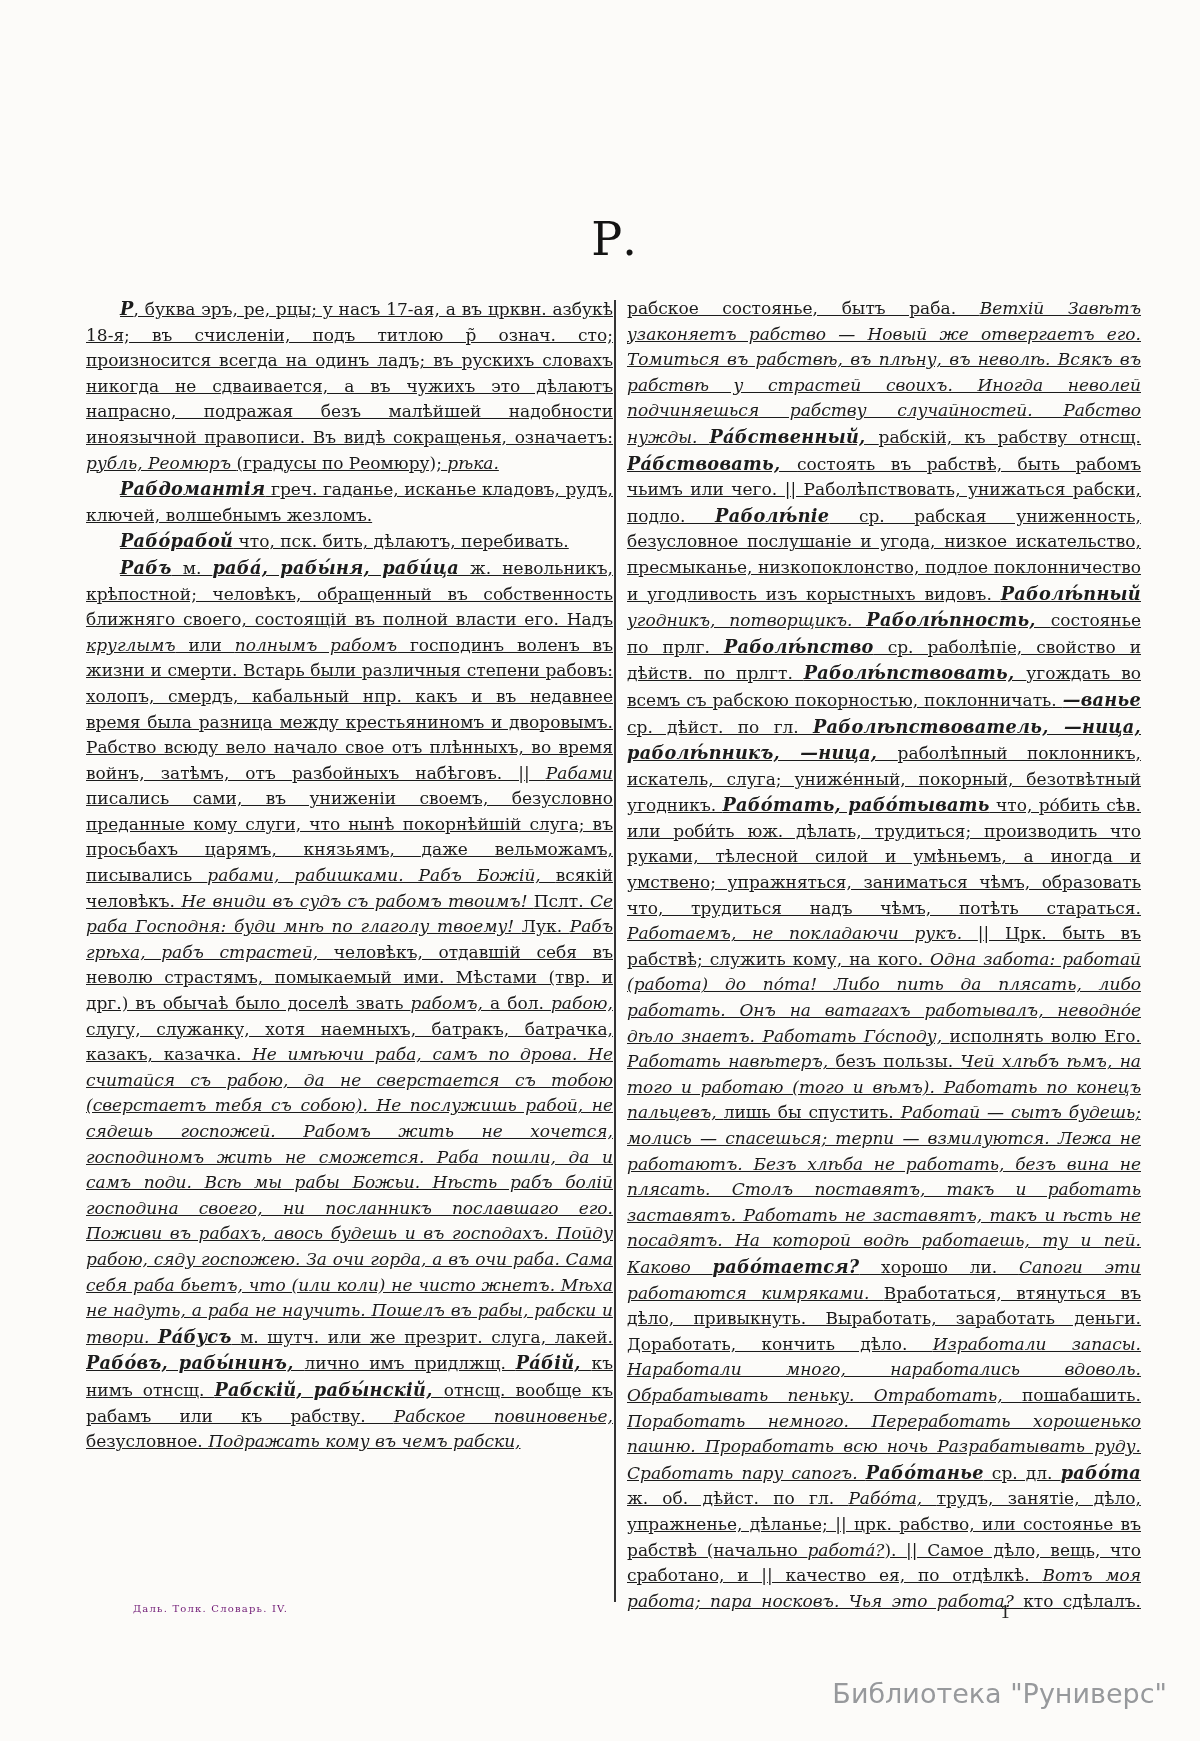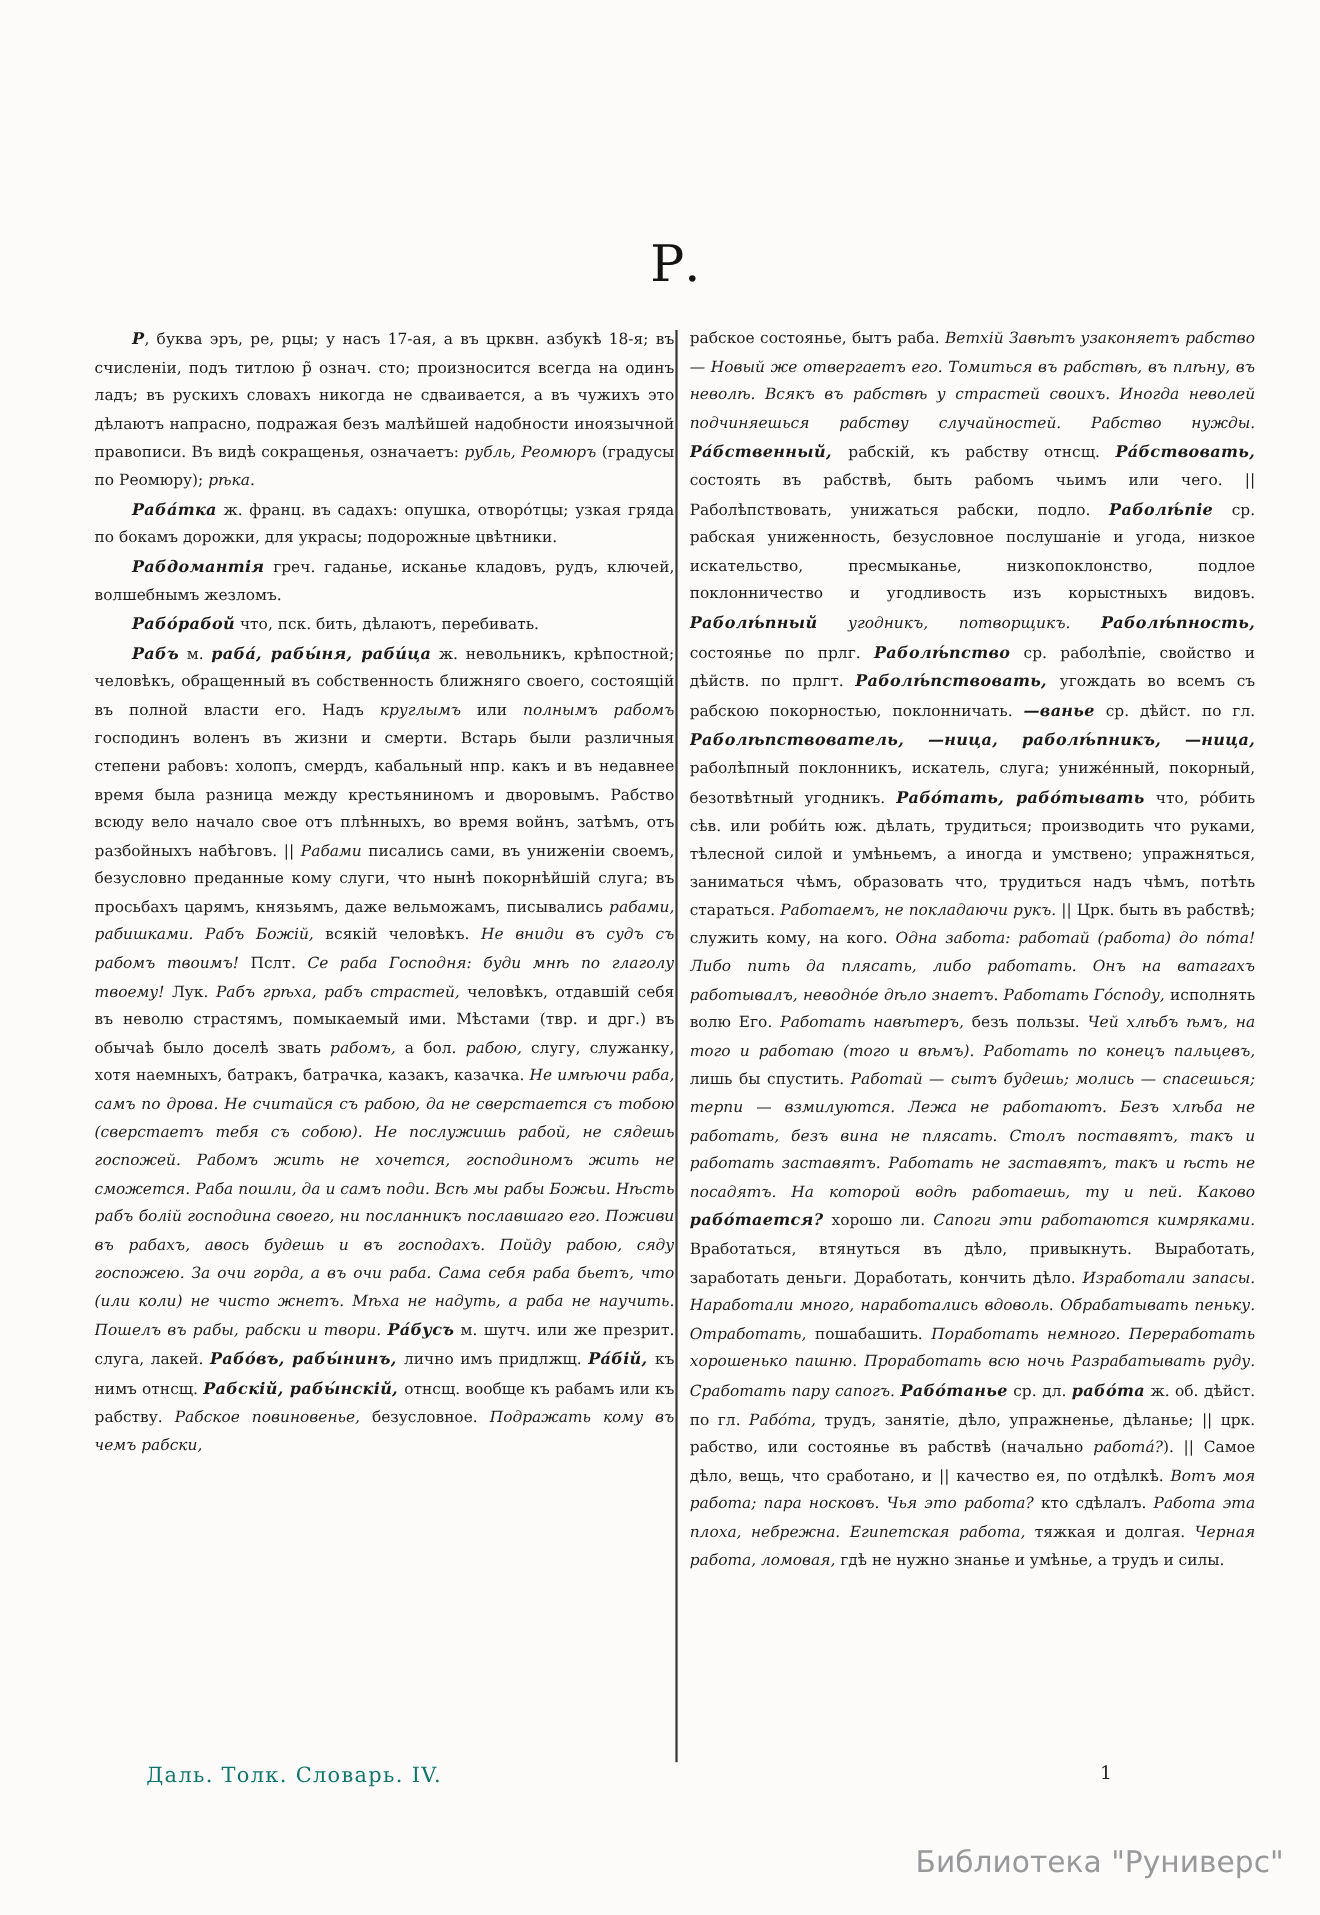--- a/index.html
+++ b/index.html
@@ -31,39 +31,40 @@
     left: 614px;
     top: 300px;
     width: 2px;
     height: 1302px;
     background: #343434;
   }
   .col {
     position: absolute;
     top: 296px;
     text-align: justify;
-    font-size: 14px;
+    font-size: 17px;
     line-height: 25.6px;
     max-height: 1318px;
     overflow: hidden;
+    text-decoration: underline;
   }
   .col-left  { left: 86px;  width: 527px; }
   .col-right { left: 627px; width: 514px; }
   .entry { margin: 0; text-indent: 34px; }
   .entry.noindent { text-indent: 0; }
   .b { font-weight: bold; font-style: italic; letter-spacing: 0.3px; font-size: 1.04em; }
   .i { font-style: italic; }
   .n { }
   .imprint {
     position: absolute;
     left: 133px;
     top: 1603px;
-    font-size: 19px;
+    font-size: 10px;
     letter-spacing: 1.2px;
-    color: #0f766e;
+    color: #701a75;
   }
   .page-number {
     position: absolute;
     left: 1000px;
     top: 1602px;
     font-size: 17px;
     color: #242424;
   }
   .watermark {
     position: absolute;
@@ -75,21 +76,20 @@
   }
 </style>
 </head>
 <body>
 
 <div class="page">
   <div class="page-title">Р.</div>
   <div class="divider"></div>
   <div class="col col-left">
       <p class="entry"><span class="b">Р</span><span class="n">, буква эръ, ре, рцы; у насъ 17-ая, а въ црквн. азбукѣ 18-я; въ счисленіи, подъ титлою р̃ означ. сто; произносится всегда на одинъ ладъ; въ рускихъ словахъ никогда не сдваивается, а въ чужихъ это дѣлаютъ напрасно, подражая безъ малѣйшей надобности иноязычной правописи. Въ видѣ сокращенья, означаетъ: </span><span class="i">рубль, Реомюръ </span><span class="n">(градусы по Реомюру); </span><span class="i">рѣка.</span></p>
-      <p class="entry"><span class="b">Раба́тка</span><span class="n"> ж. франц. въ садахъ: опушка, отворо́тцы; узкая гряда по бокамъ дорожки, для украсы; подорожные цвѣтники.</span></p>
       <p class="entry"><span class="b">Рабдомантія</span><span class="n"> греч. гаданье, исканье кладовъ, рудъ, ключей, волшебнымъ жезломъ.</span></p>
       <p class="entry"><span class="b">Рабо́рабой</span><span class="n"> что, пск. бить, дѣлаютъ, перебивать.</span></p>
       <p class="entry"><span class="b">Рабъ</span><span class="n"> м. </span><span class="b">раба́, рабы́ня, раби́ца</span><span class="n"> ж. невольникъ, крѣпостной; человѣкъ, обращенный въ собственность ближняго своего, состоящій въ полной власти его. Надъ </span><span class="i">круглымъ</span><span class="n"> или </span><span class="i">полнымъ рабомъ</span><span class="n"> господинъ воленъ въ жизни и смерти. Встарь были различныя степени рабовъ: холопъ, смердъ, кабальный нпр. какъ и въ недавнее время была разница между крестьяниномъ и дворовымъ. Рабство всюду вело начало свое отъ плѣнныхъ, во время войнъ, затѣмъ, отъ разбойныхъ набѣговъ. || </span><span class="i">Рабами</span><span class="n"> писались сами, въ униженіи своемъ, безусловно преданные кому слуги, что нынѣ покорнѣйшій слуга; въ просьбахъ царямъ, князьямъ, даже вельможамъ, писывались </span><span class="i">рабами, рабишками. Рабъ Божій, </span><span class="n">всякій человѣкъ. </span><span class="i">Не вниди въ судъ съ рабомъ твоимъ! </span><span class="n">Пслт. </span><span class="i">Се раба Господня: буди мнѣ по глаголу твоему! </span><span class="n">Лук. </span><span class="i">Рабъ грѣха, рабъ страстей, </span><span class="n">человѣкъ, отдавшій себя въ неволю страстямъ, помыкаемый ими. Мѣстами (твр. и дрг.) въ обычаѣ было доселѣ звать </span><span class="i">рабомъ, </span><span class="n">а бол. </span><span class="i">рабою, </span><span class="n">слугу, служанку, хотя наемныхъ, батракъ, батрачка, казакъ, казачка. </span><span class="i">Не имѣючи раба, самъ по дрова. Не считайся съ рабою, да не сверстается съ тобою (сверстаетъ тебя съ собою). Не послужишь рабой, не сядешь госпожей. Рабомъ жить не хочется, господиномъ жить не сможется. Раба пошли, да и самъ поди. Всѣ мы рабы Божьи. Нѣсть рабъ болій господина своего, ни посланникъ пославшаго его. Поживи въ рабахъ, авось будешь и въ господахъ. Пойду рабою, сяду госпожею. За очи горда, а въ очи раба. Сама себя раба бьетъ, что (или коли) не чисто жнетъ. Мѣха не надуть, а раба не научить. Пошелъ въ рабы, рабски и твори. </span><span class="b">Ра́бусъ</span><span class="n"> м. шутч. или же презрит. слуга, лакей. </span><span class="b">Рабо́въ, рабы́нинъ, </span><span class="n">лично имъ придлжщ. </span><span class="b">Ра́бій, </span><span class="n">къ нимъ отнсщ. </span><span class="b">Рабскій, рабы́нскій, </span><span class="n">отнсщ. вообще къ рабамъ или къ рабству. </span><span class="i">Рабское повиновенье, </span><span class="n">безусловное. </span><span class="i">Подражать кому въ чемъ рабски, </span></p>
     </div>
   <div class="col col-right">
       <p class="entry noindent"><span class="n">рабское состоянье, бытъ раба. </span><span class="i">Ветхій Завѣтъ узаконяетъ рабство — Новый же отвергаетъ его. Томиться въ рабствѣ, въ плѣну, въ неволѣ. Всякъ въ рабствѣ у страстей своихъ. Иногда неволей подчиняешься рабству случайностей. Рабство нужды. </span><span class="b">Ра́бственный, </span><span class="n">рабскій, къ рабству отнсщ. </span><span class="b">Ра́бствовать, </span><span class="n">состоять въ рабствѣ, быть рабомъ чьимъ или чего. || Раболѣпствовать, унижаться рабски, подло. </span><span class="b">Раболѣ́піе</span><span class="n"> ср. рабская униженность, безусловное послушаніе и угода, низкое искательство, пресмыканье, низкопоклонство, подлое поклонничество и угодливость изъ корыстныхъ видовъ. </span><span class="b">Раболѣ́пный</span><span class="i"> угодникъ, потворщикъ. </span><span class="b">Раболѣ́пность, </span><span class="n">состоянье по прлг. </span><span class="b">Раболѣ́пство</span><span class="n"> ср. раболѣпіе, свойство и дѣйств. по прлгт. </span><span class="b">Раболѣ́пствовать, </span><span class="n">угождать во всемъ съ рабскою покорностью, поклонничать. </span><span class="b">—ванье</span><span class="n"> ср. дѣйст. по гл. </span><span class="b">Раболѣпствователь, —ница, раболѣ́пникъ, —ница, </span><span class="n">раболѣпный поклонникъ, искатель, слуга; униже́нный, покорный, безотвѣтный угодникъ. </span><span class="b">Рабо́тать, рабо́тывать</span><span class="n"> что, ро́бить сѣв. или роби́ть юж. дѣлать, трудиться; производить что руками, тѣлесной силой и умѣньемъ, а иногда и умствено; упражняться, заниматься чѣмъ, образовать что, трудиться надъ чѣмъ, потѣть стараться. </span><span class="i">Работаемъ, не покладаючи рукъ. </span><span class="n">|| Црк. быть въ рабствѣ; служить кому, на кого. </span><span class="i">Одна забота: работай (работа) до по́та! Либо пить да плясать, либо работать. Онъ на ватагахъ работывалъ, неводно́е дѣло знаетъ. Работать Го́споду, </span><span class="n">исполнять волю Его. </span><span class="i">Работать навѣтеръ, </span><span class="n">безъ пользы. </span><span class="i">Чей хлѣбъ ѣмъ, на того и работаю (того и вѣмъ). Работать по конецъ пальцевъ, </span><span class="n">лишь бы спустить. </span><span class="i">Работай — сытъ будешь; молись — спасешься; терпи — взмилуются. Лежа не работаютъ. Безъ хлѣба не работать, безъ вина не плясать. Столъ поставятъ, такъ и работать заставятъ. Работать не заставятъ, такъ и ѣсть не посадятъ. На которой водѣ работаешь, ту и пей. Каково </span><span class="b">рабо́тается?</span><span class="n"> хорошо ли. </span><span class="i">Сапоги эти работаются кимряками. </span><span class="n">Вработаться, втянуться въ дѣло, привыкнуть. Выработать, заработать деньги. Доработать, кончить дѣло. </span><span class="i">Изработали запасы. Наработали много, наработались вдоволь. Обрабатывать пеньку. Отработать, </span><span class="n">пошабашить. </span><span class="i">Поработать немного. Переработать хорошенько пашню. Проработать всю ночь Разрабатывать руду. Сработать пару сапогъ. </span><span class="b">Рабо́танье</span><span class="n"> ср. дл. </span><span class="b">рабо́та</span><span class="n"> ж. об. дѣйст. по гл. </span><span class="i">Рабо́та, </span><span class="n">трудъ, занятіе, дѣло, упражненье, дѣланье; || црк. рабство, или состоянье въ рабствѣ (начально </span><span class="i">работа́?</span><span class="n">). || Самое дѣло, вещь, что сработано, и || качество ея, по отдѣлкѣ. </span><span class="i">Вотъ моя работа; пара носковъ. Чья это работа? </span><span class="n">кто сдѣлалъ. </span><span class="i">Работа эта плоха, небрежна. Египетская работа, </span><span class="n">тяжкая и долгая. </span><span class="i">Черная работа, ломовая, </span><span class="n">гдѣ не нужно знанье и умѣнье, а трудъ и силы. </span></p>
     </div>
   <div class="imprint">Даль. Толк. Словарь. IV.</div>
   <div class="page-number">1</div>
   <div class="watermark">Библиотека "Руниверс"</div>

